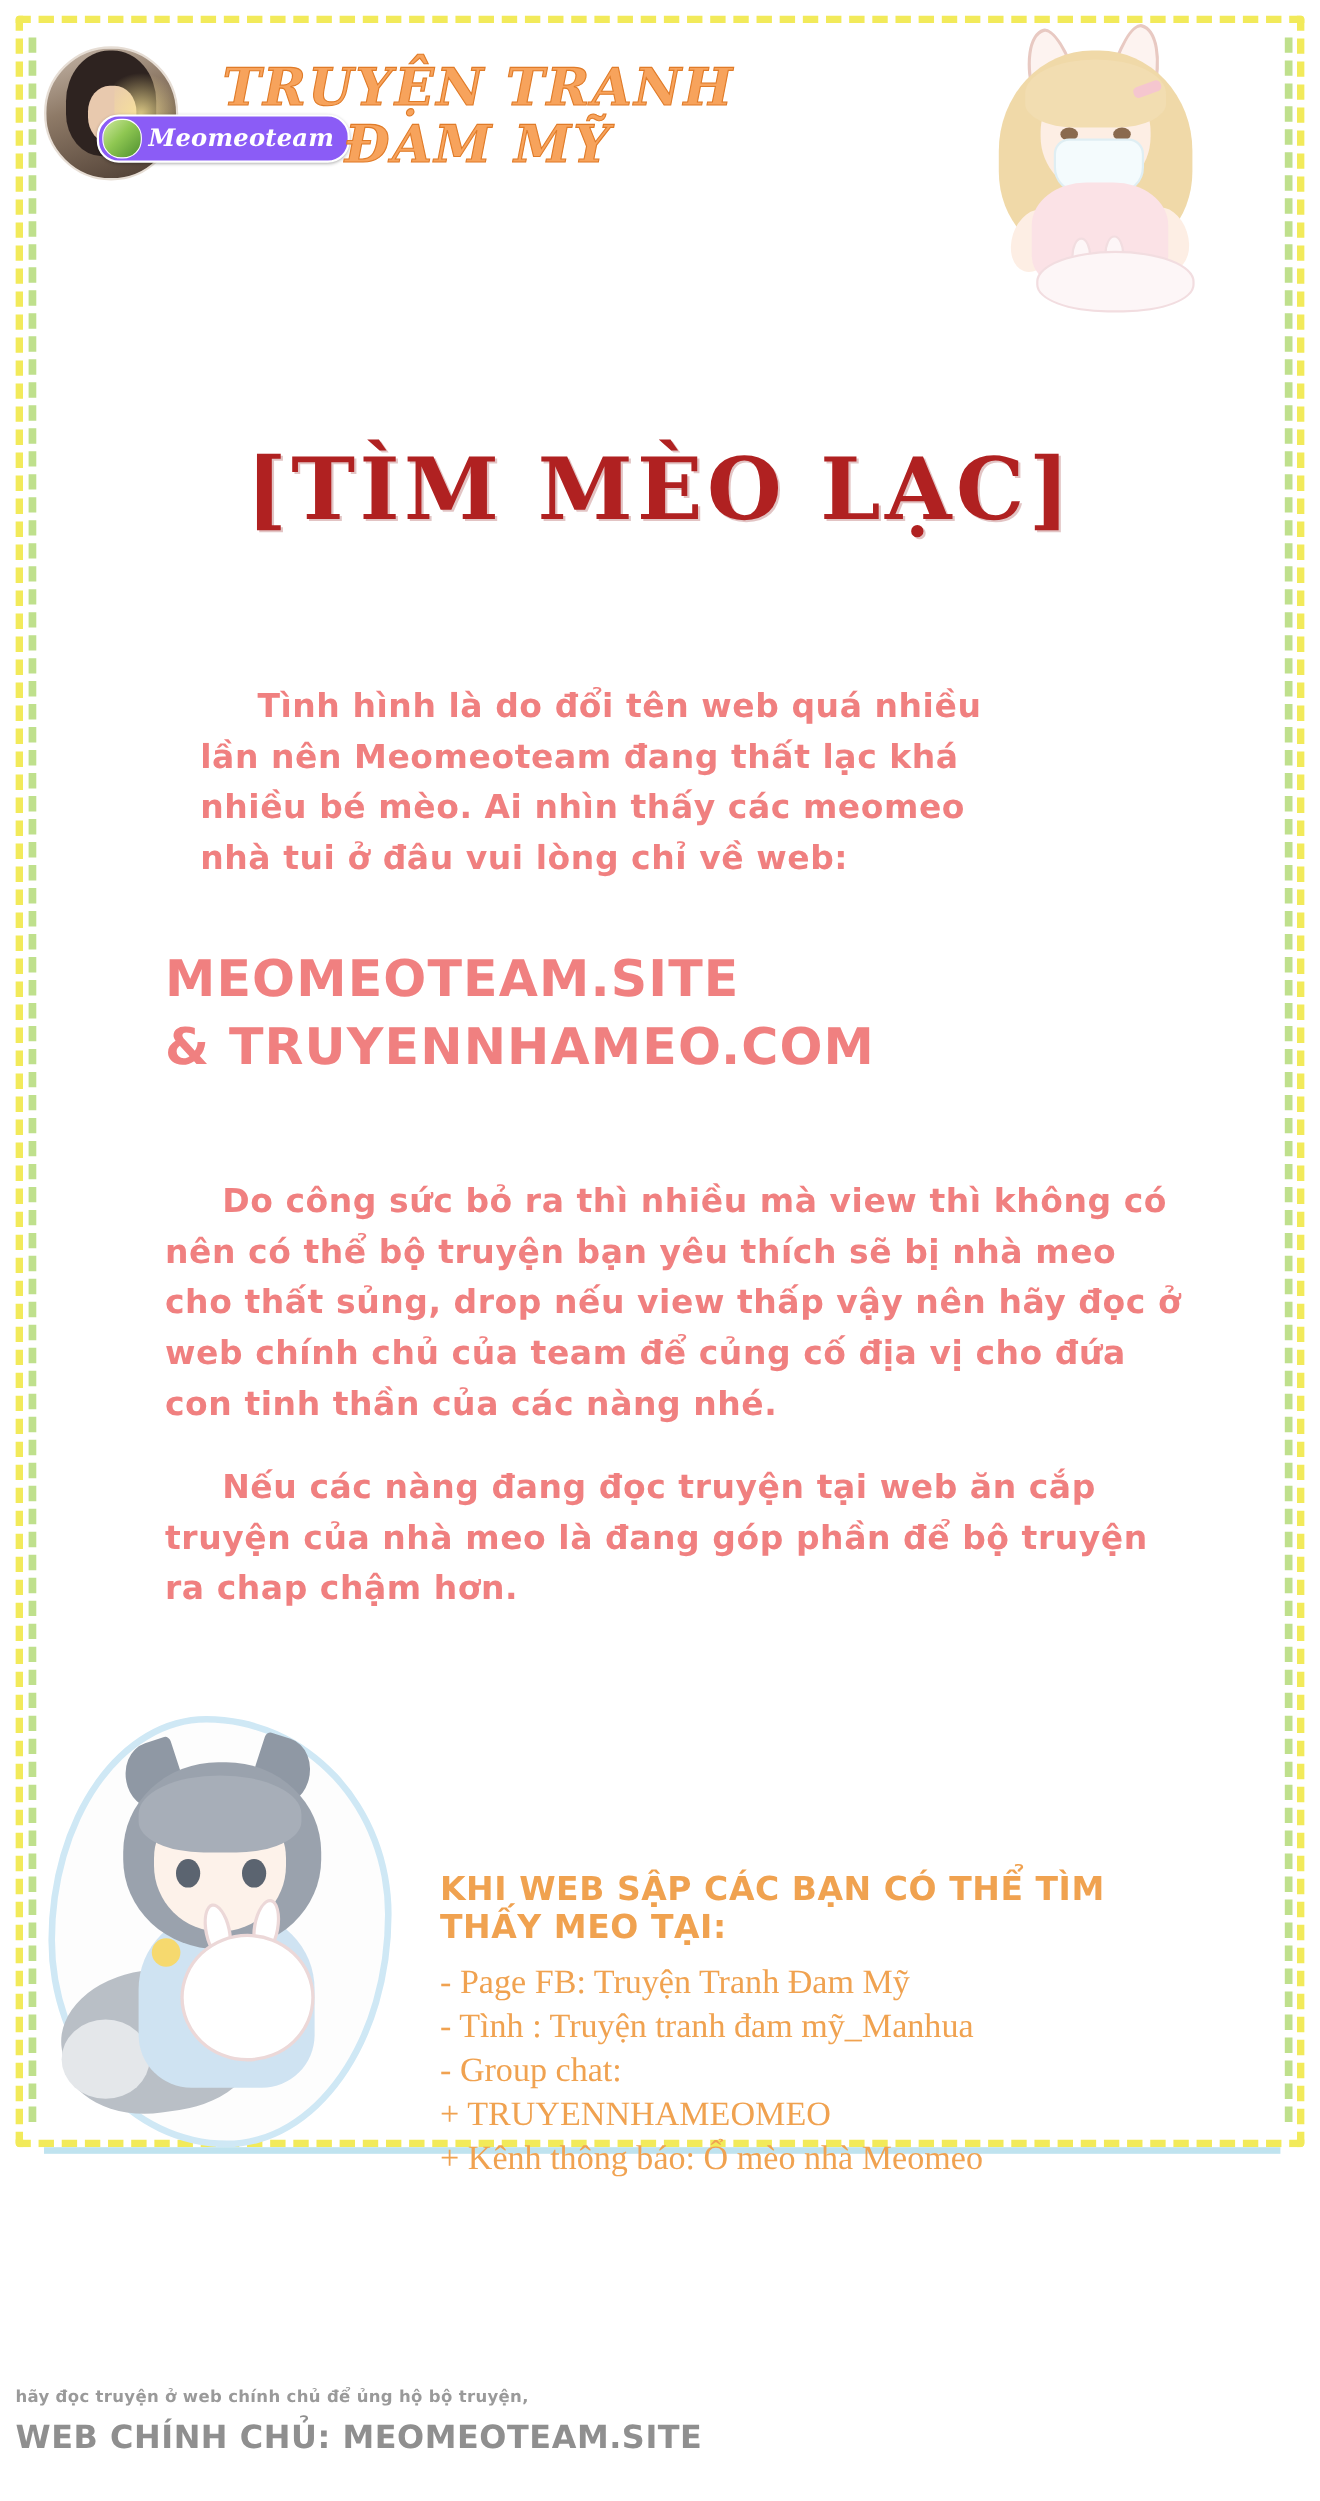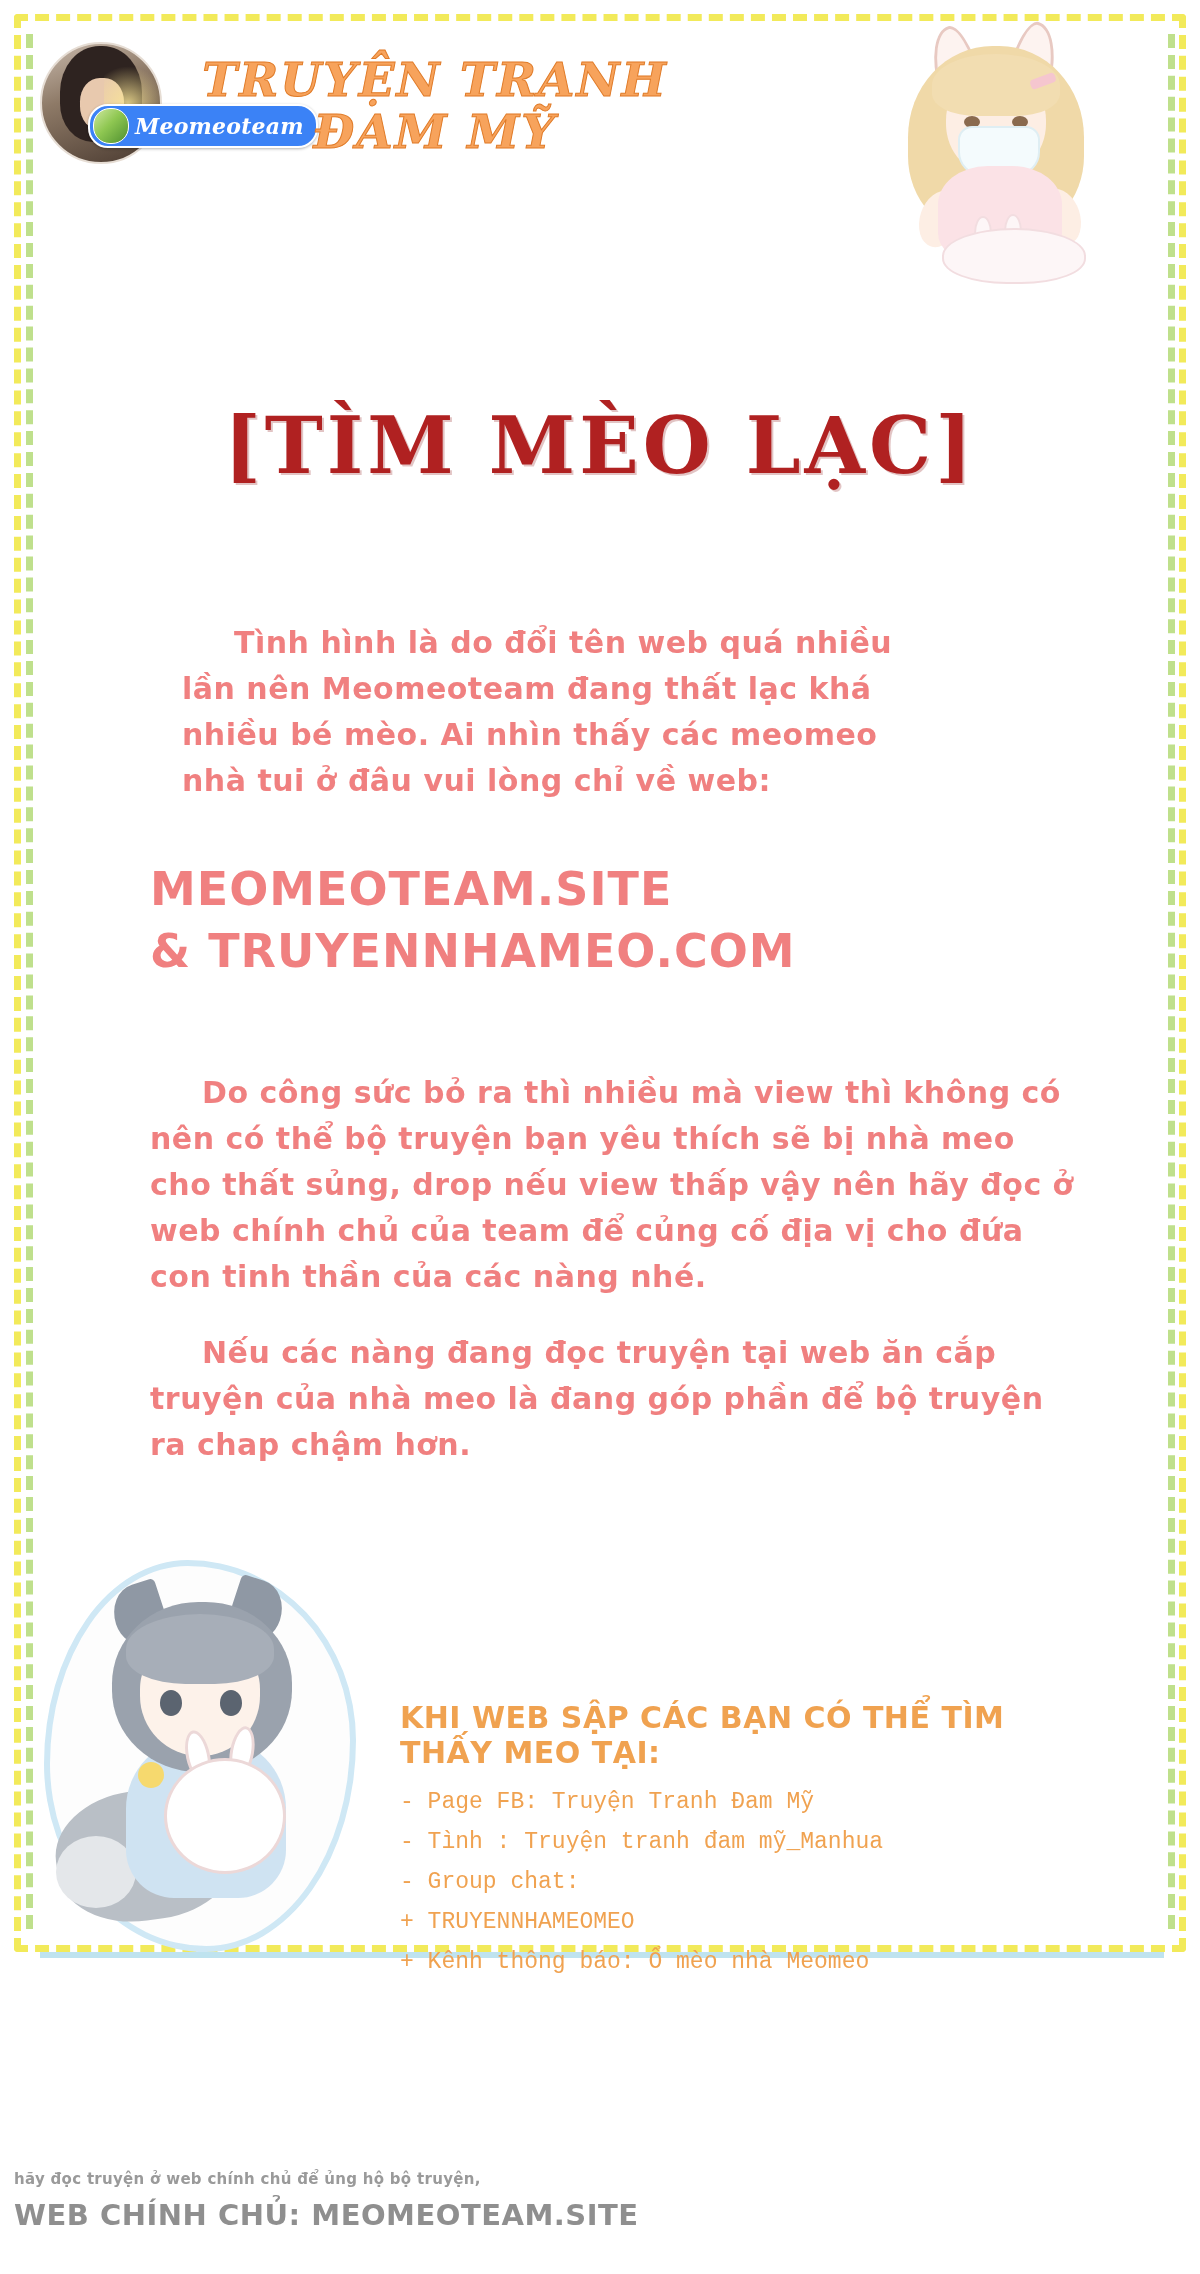--- a/index.html
+++ b/index.html
@@ -96,21 +96,21 @@
     background: radial-gradient(circle at 40% 50%, rgba(250,230,150,.85), rgba(200,170,90,0) 70%);
   }
   .badge {
     position: absolute;
     left: 48px;
     top: 62px;
     display: flex;
     align-items: center;
     height: 40px;
     border-radius: 20px;
-    background: #3b82f6;
+    background: #8b5cf6;
     border: 2px solid #ffffff;
     box-shadow: 0 1px 3px rgba(0,0,0,.3);
     padding-right: 12px;
     justify-content: center;
   }
   .badge-img {
     width: 34px;
     height: 34px;
     border-radius: 17px;
     margin: 0 6px 0 3px;
@@ -324,22 +324,22 @@
   }
   .contact-title {
     font-family: "DejaVu Sans", sans-serif;
     font-weight: bold;
     font-size: 30px;
     color: #f0a250;
     letter-spacing: .5px;
     margin-bottom: 12px;
   }
   .contact-line {
-    font-family: Liberation Mono, monospace;
-    font-size: 23px;
+    font-family: Liberation Serif, serif;
+    font-size: 31px;
     line-height: 40px;
     color: #f0a250;
   }
 
   
   .footer {
     position: absolute;
     left: 14px;
     top: 2168px;
     width: 1170px;

